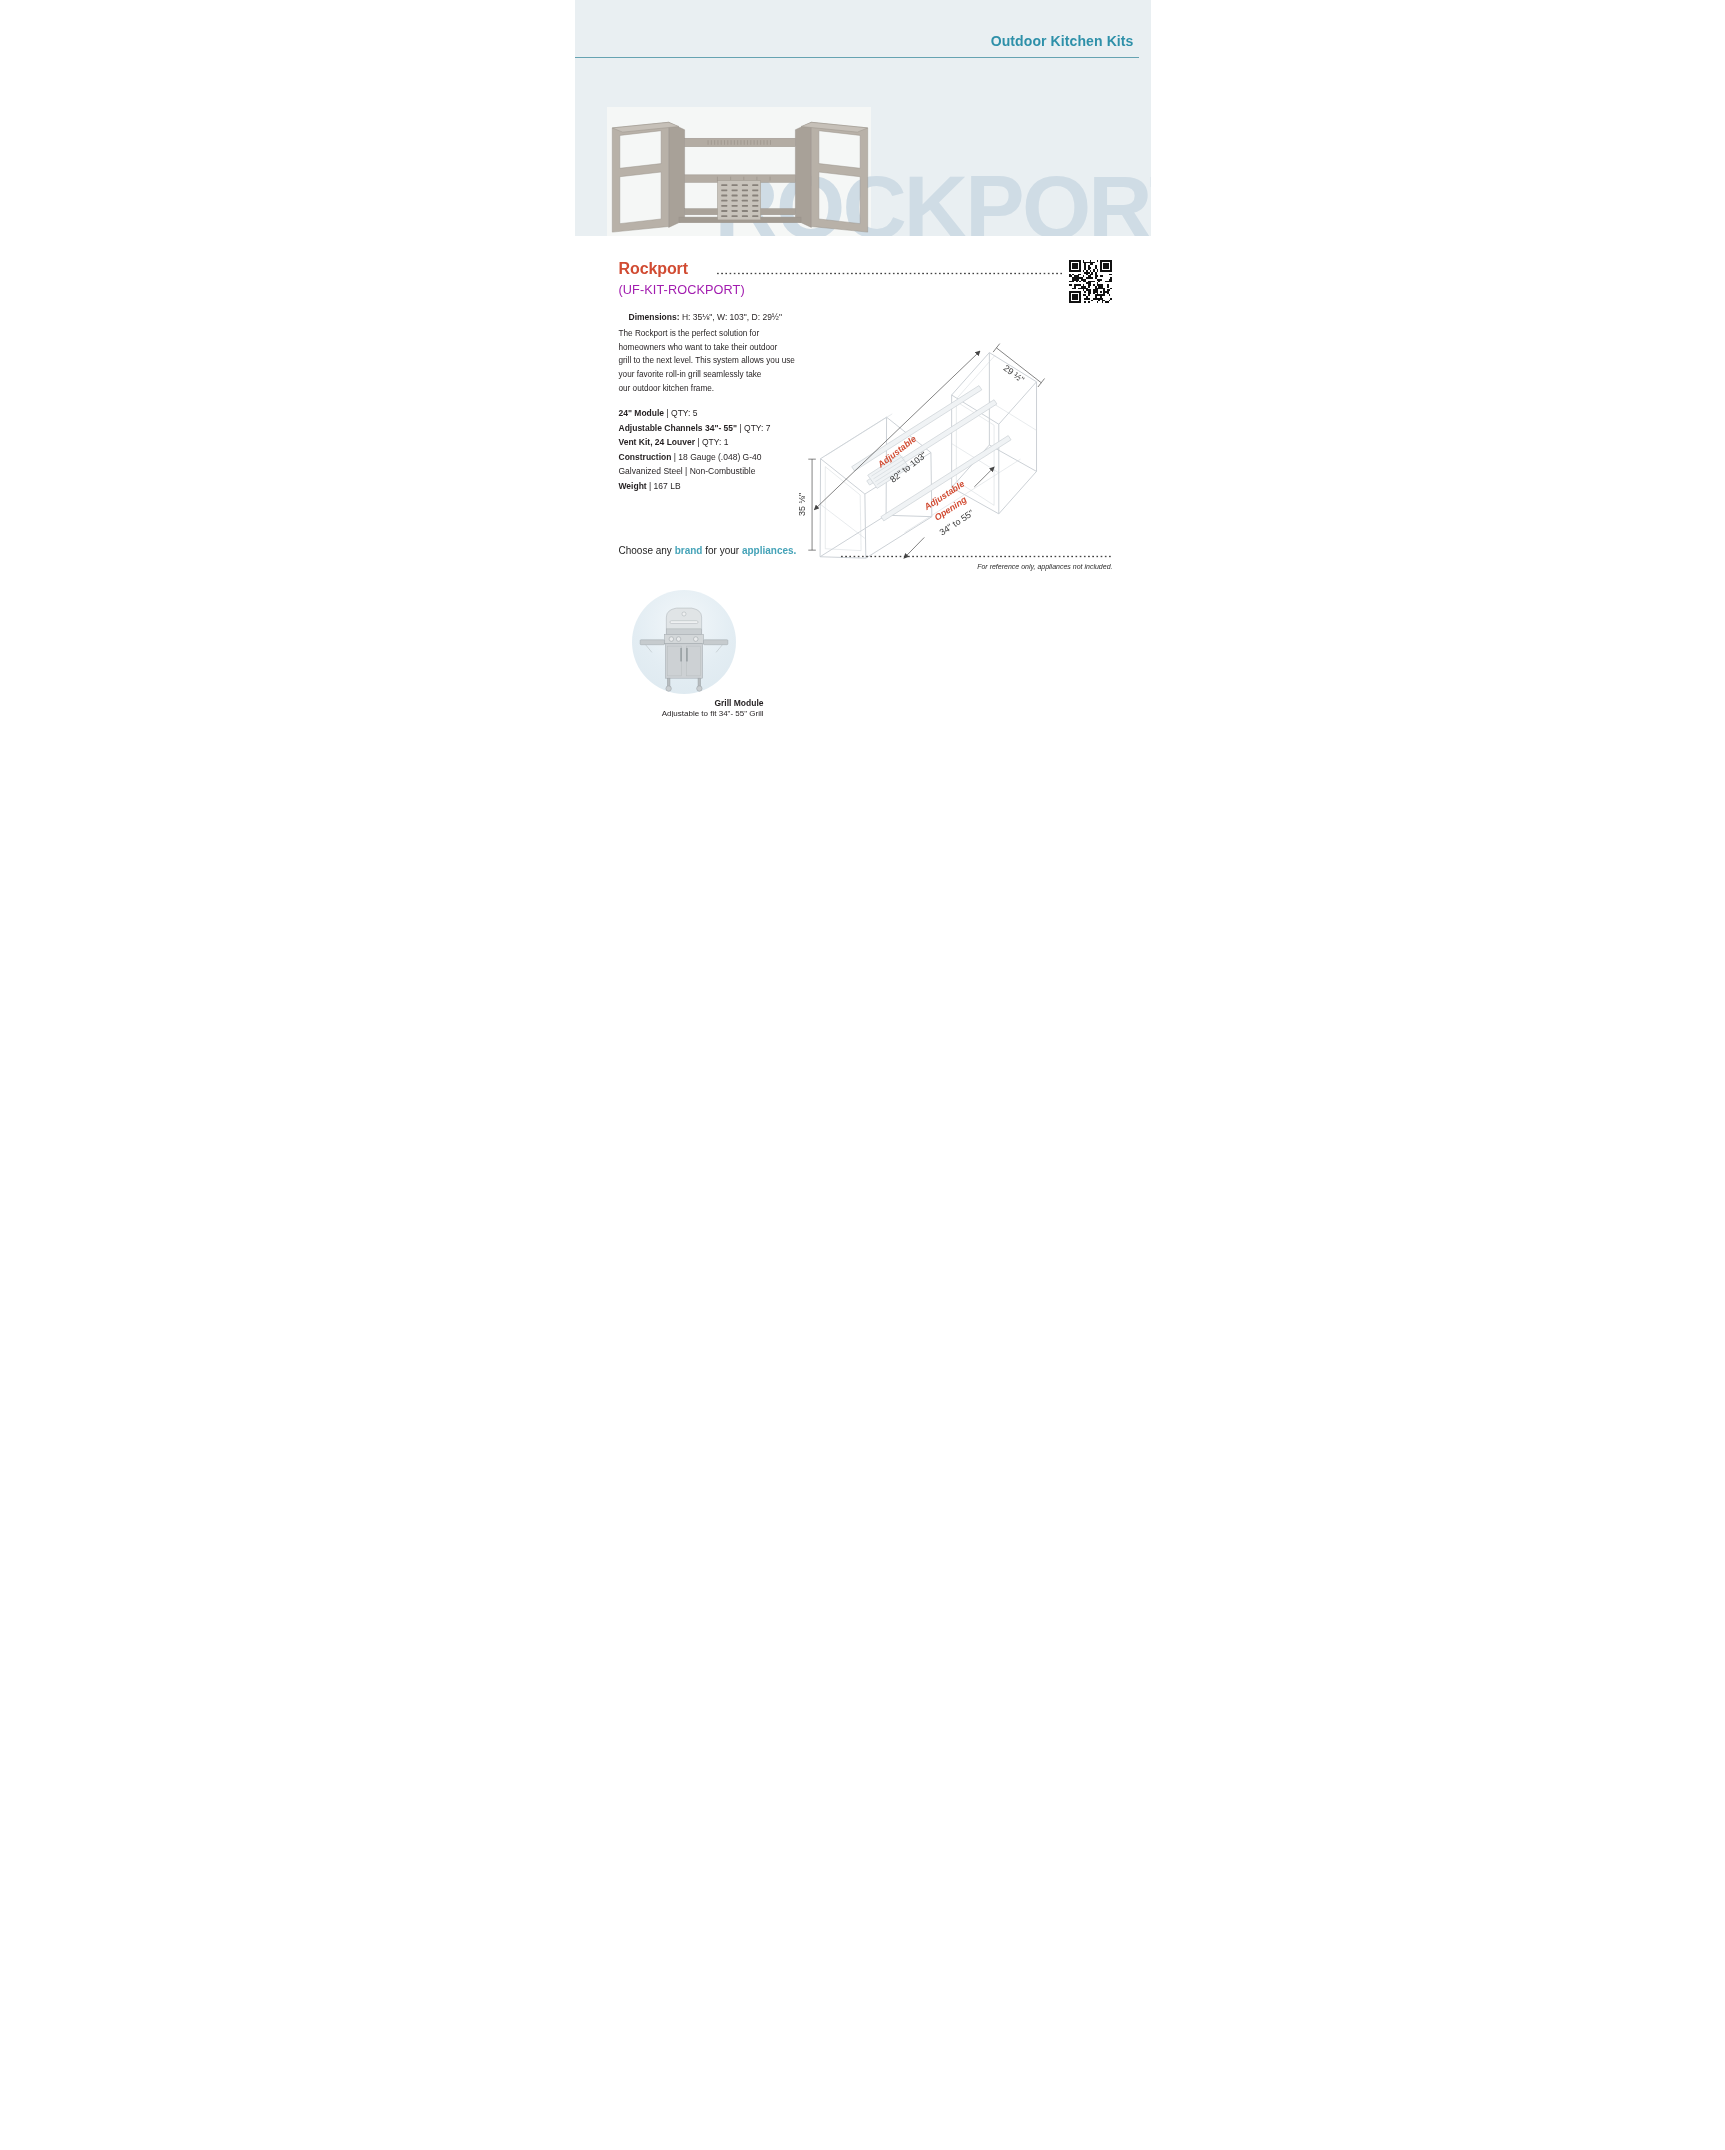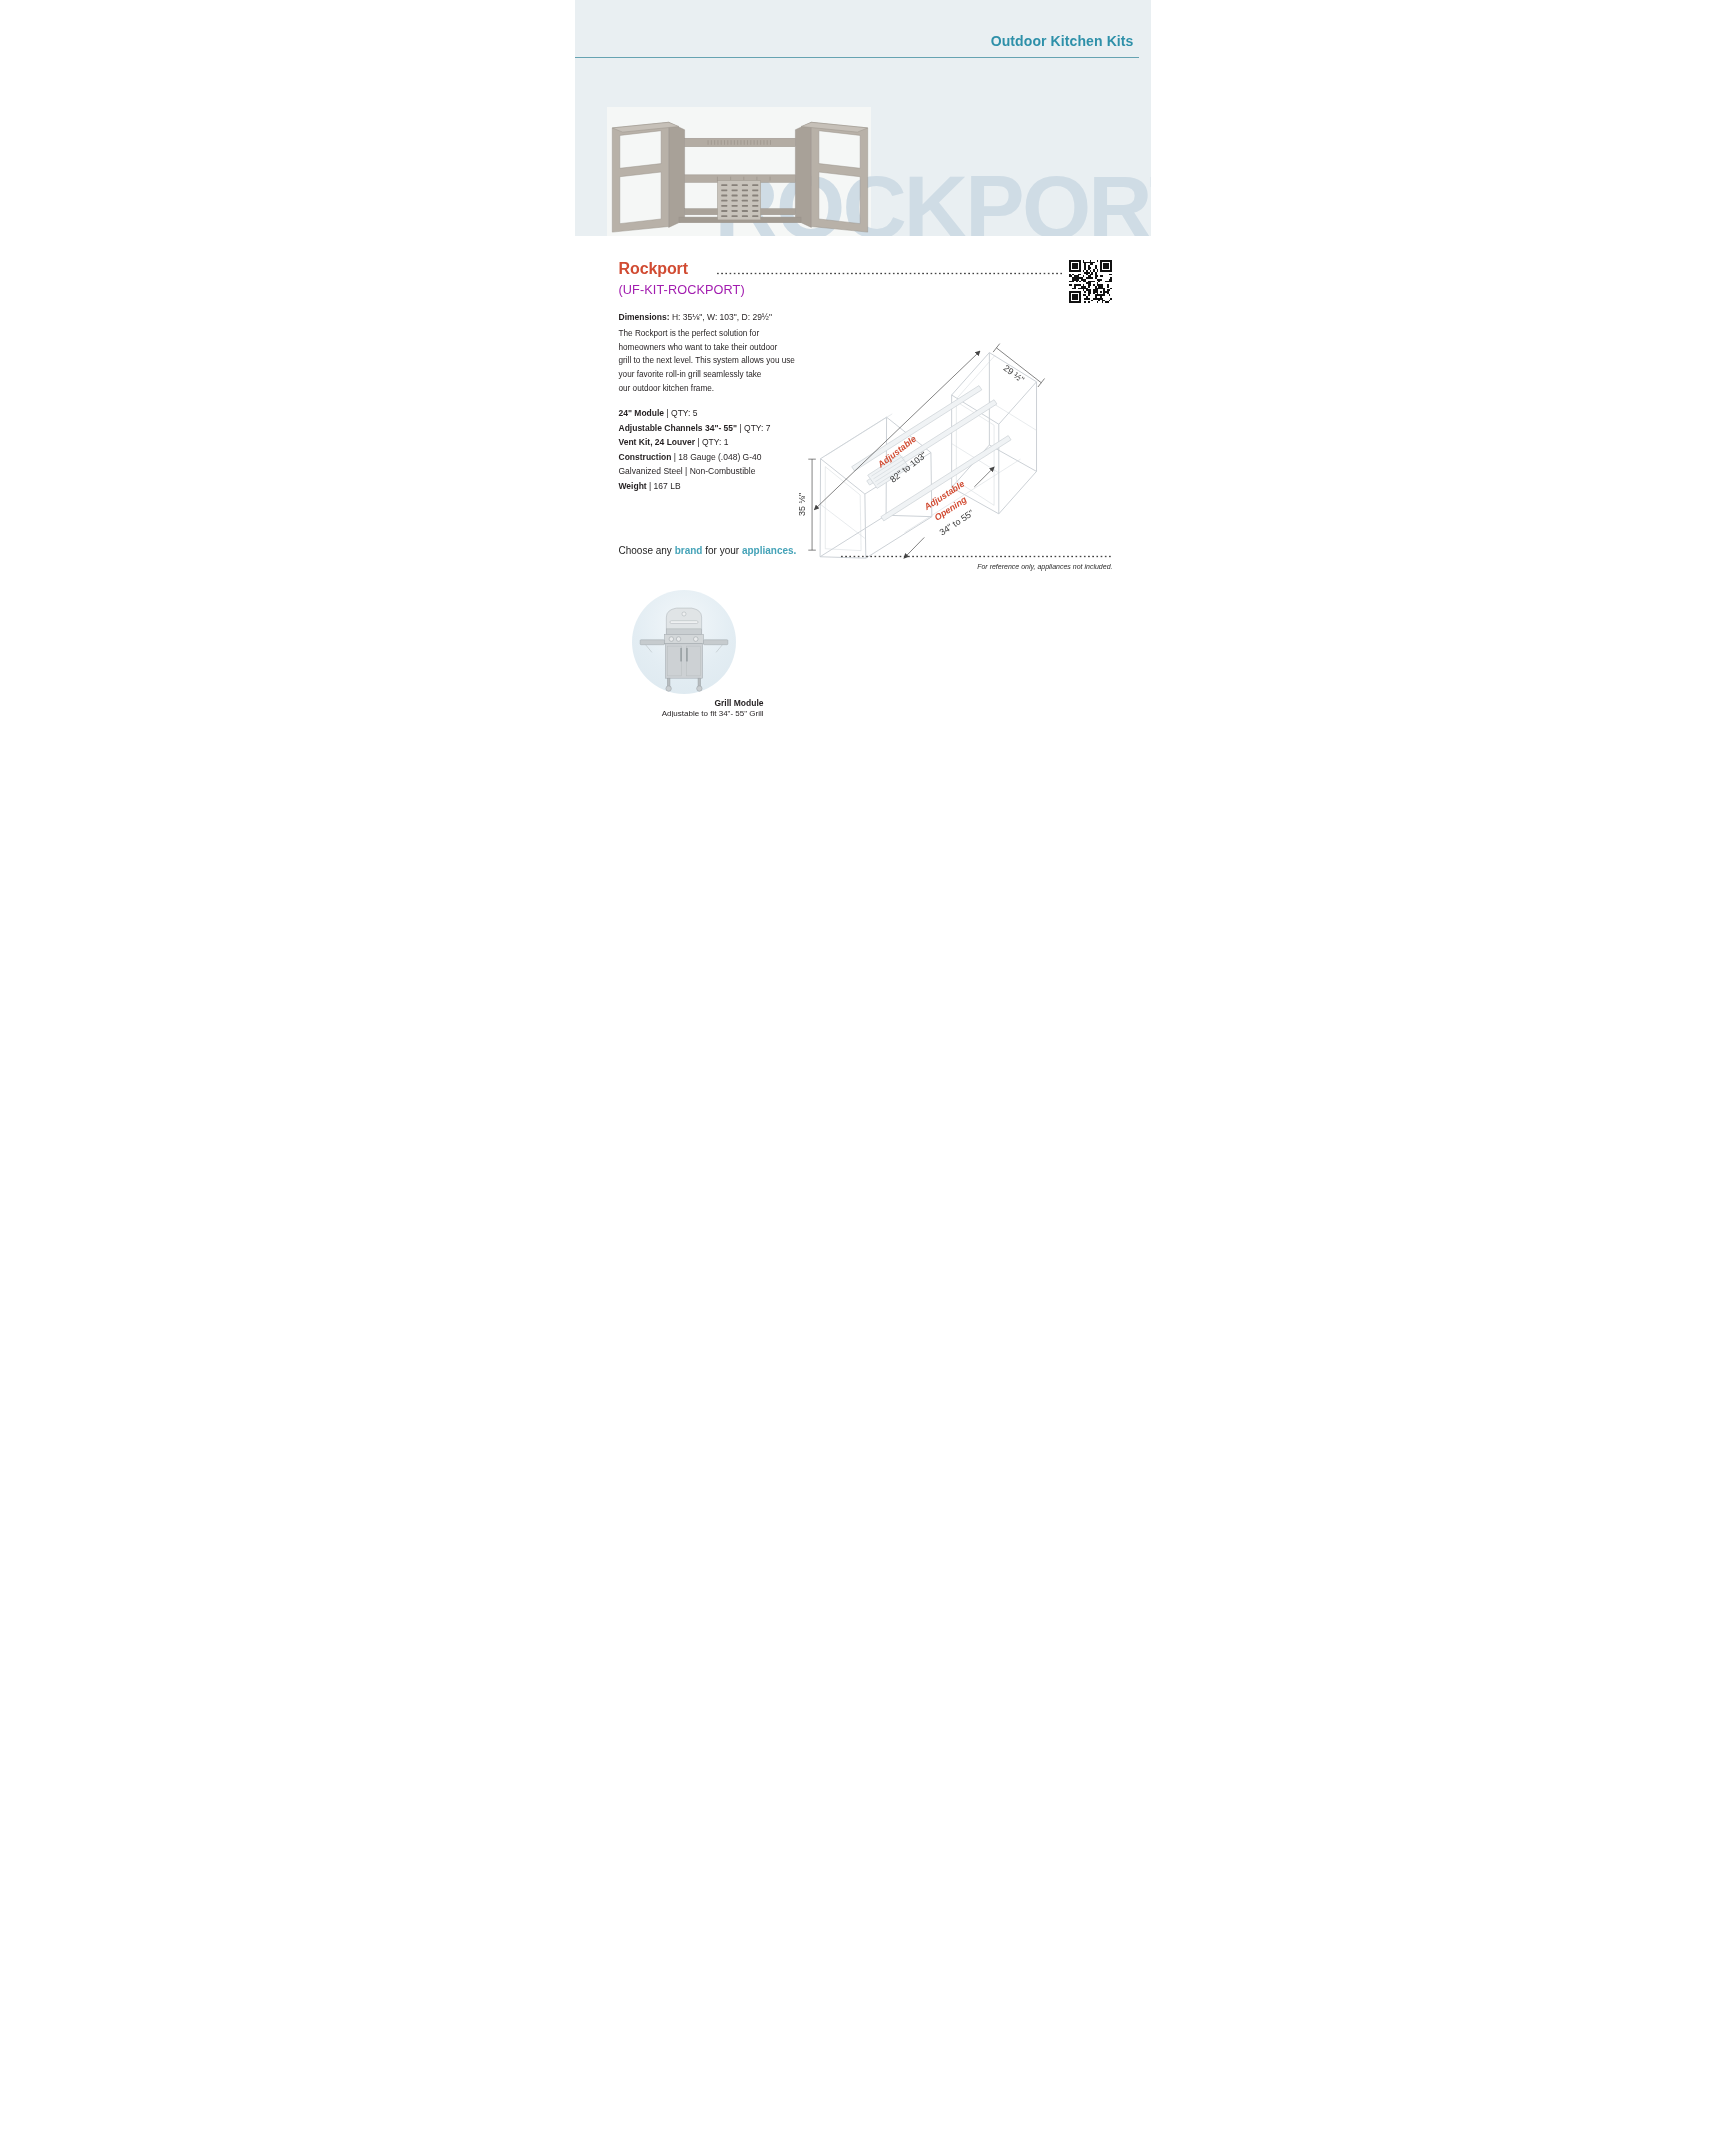--- a/index.html
+++ b/index.html
@@ -41,21 +41,21 @@
     background-image:radial-gradient(circle at 1px 1.3px, #3b3b3b 0.7px, rgba(0,0,0,0) 0.9px);
     background-size:4.2px 2.8px; background-repeat:repeat-x;
   }
   .dots-title{ left:142px; top:272px; width:347px; }
   .qr{ position:absolute; left:494px; top:260px; width:43px; height:43px; background:#fff; }
   .sku{
     position:absolute; left:44px; top:283px; margin:0;
     font-size:12.7px; font-weight:normal; color:#a21caf; letter-spacing:0.1px;
   }
   .dims{ position:absolute; left:44px; top:312px; font-size:8.5px; }
-  .dims b{ font-weight:bold; }
+  .dims b{ font-weight:bold;margin-left:10px; }
   .desc{ position:absolute; left:44px; top:327px; font-size:8.2px; line-height:13.7px; }
   .desc div{ white-space:nowrap; }
   .specs{ position:absolute; left:44px; top:406px; font-size:8.5px; line-height:14.5px; }
   .specs div{ white-space:nowrap; }
   .specs b{ font-weight:bold; }
   
   .diagram{ position:absolute; left:221px; top:329px; }
   .wire{ stroke:#c9ced3; fill:none; stroke-width:2; stroke-linejoin:round; }
   .wire-thin{ stroke:#d3d8dc; fill:none; stroke-width:1.1; }
   .rail{ stroke:#c9ced3; fill:#f0f3f5; stroke-width:1.4; }

